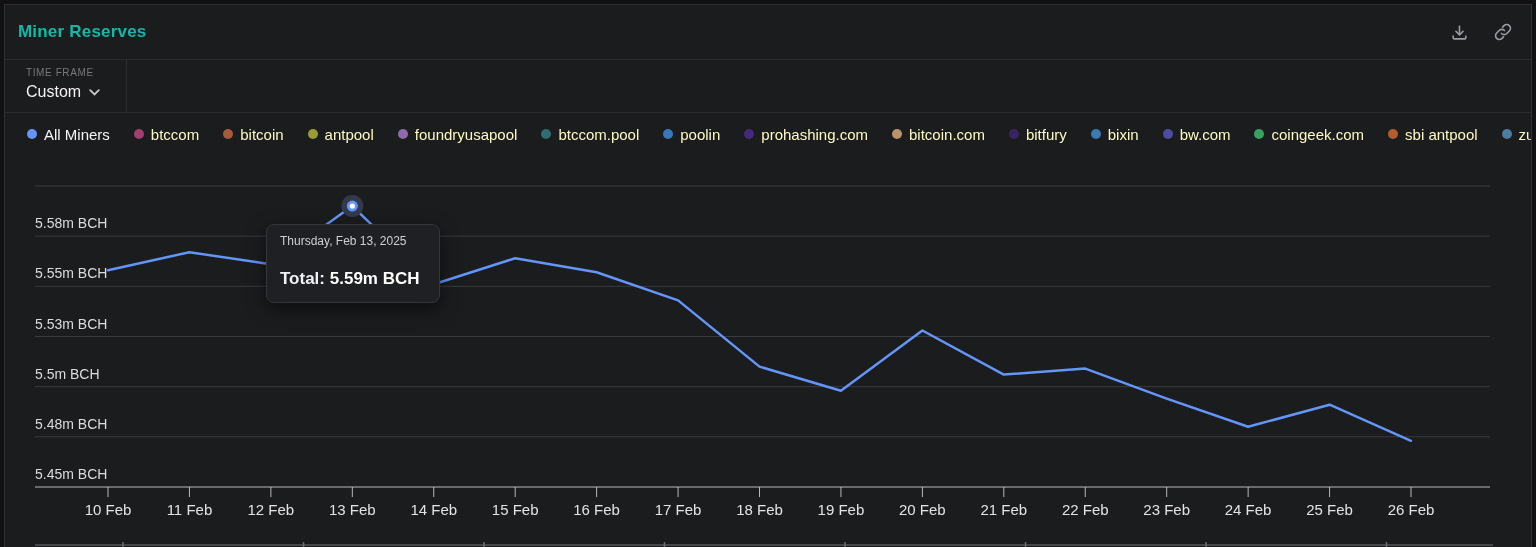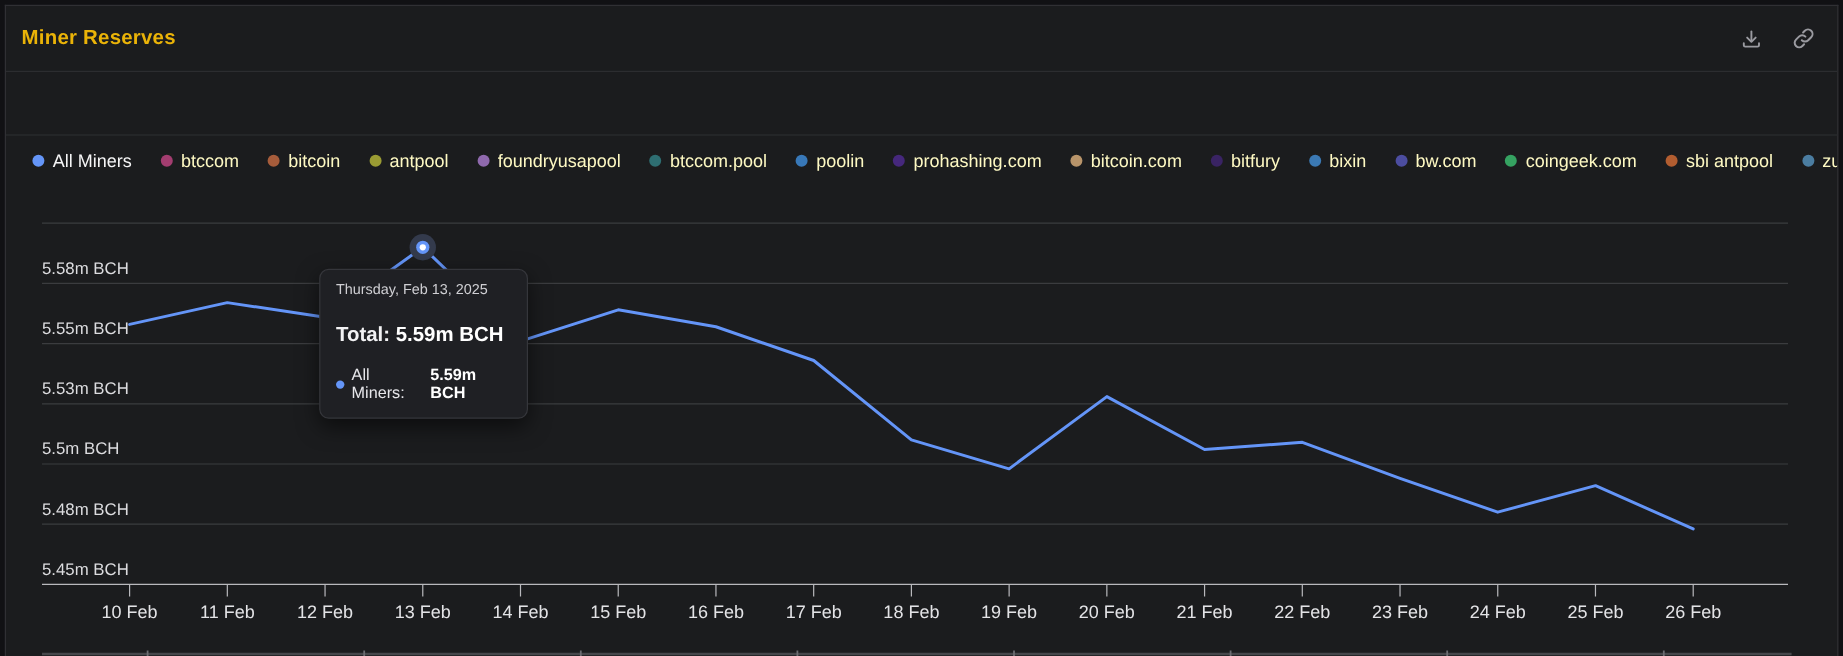--- a/index.html
+++ b/index.html
@@ -2,21 +2,21 @@
 <html><head>
 <meta charset="utf-8">
 <style>
   html,body{margin:0;padding:0;background:#111114;width:1536px;height:547px;overflow:hidden;
     font-family:"Liberation Sans", sans-serif;-webkit-font-smoothing:antialiased;}
   .panel{position:absolute;left:4px;top:4px;width:1528px;height:543px;background:#1b1c1e;
     border:1px solid #303034;border-bottom:none;box-sizing:border-box;}
   
   .header{height:55px;display:flex;align-items:center;justify-content:space-between;
     border-bottom:1px solid #2c2d30;padding:0 18px 0 13px;box-sizing:border-box;}
-  .title{font-size:17px;font-weight:700;color:#eab308;letter-spacing:.2px;}
+  .title{font-size:17px;font-weight:700;color:#14b8a6;letter-spacing:.2px;}
   .header-right{display:flex;align-items:center;gap:24px;}
   .daterange{position:relative;display:flex;align-items:center;gap:9px;height:30px;
     border:1.5px solid #4169e8;border-radius:6px;padding:0 10px 0 13px;box-sizing:border-box;
     color:#f0f0f2;font-size:15px;cursor:pointer;}
   .daterange .dash{color:#d6d6da;margin:0 2px;}
   .active-underline{position:absolute;right:6px;bottom:-2px;width:118px;height:3px;
     background:#4169e8;border-radius:2px;}
   .hicon{color:#9a9aa0;display:flex;align-items:center;cursor:pointer;}
   .hicon svg{display:block;}
   
@@ -75,20 +75,31 @@
       <span class="hicon">
         <svg width="20" height="20" viewBox="0 0 24 24" fill="none" stroke="currentColor" stroke-width="2" stroke-linecap="round" stroke-linejoin="round">
           <path d="M10.2 13.8a4.5 4.5 0 0 0 6.4 0l3-3a4.5 4.5 0 0 0-6.4-6.4l-1.7 1.7"></path>
           <path d="M13.8 10.2a4.5 4.5 0 0 0-6.4 0l-3 3a4.5 4.5 0 0 0 6.4 6.4l1.7-1.7"></path>
         </svg>
       </span>
     </div>
   </div>
 
   <div class="controls">
+    <div class="ctrl-cell c1">
+      <div class="ctrl-label">TIME FRAME</div>
+      <div class="ctrl-value">
+        <span>Custom</span>
+        <span class="chev">
+          <svg width="11" height="7" viewBox="0 0 11 7" fill="none" stroke="currentColor" stroke-width="1.8" stroke-linecap="round">
+              <path d="m1.2 1.2 4.3 4.3 4.3-4.3"></path>
+            </svg>
+        </span>
+      </div>
+    </div>
   </div>
 
   <div class="legend">
     <div class="legend-item active">
       <span class="dot" style="background: rgb(100, 149, 248);"></span>
       <span class="legend-label">All Miners</span>
     </div>
 
     <div class="legend-item">
       <span class="dot" style="background: rgb(163, 61, 112);"></span>
@@ -225,18 +236,13 @@
     <circle cx="352.3125" cy="206.06666666666632" r="5.5" class="marker"></circle>
     <circle cx="352.3125" cy="206.06666666666632" r="2.6" class="markercore"></circle>
   </svg>
 
 <div class="tooltip">
   <div class="tt-date">Thursday, Feb 13, 2025</div>
   <div class="tt-total">
     <span>Total:</span>
     <b>5.59m BCH</b>
   </div>
-  <div class="tt-series">
-    <span class="tt-dot"></span>
-    <span>All Miners:</span>
-    <b>5.59m BCH</b>
-  </div>
 </div>
 
 </body></html>

